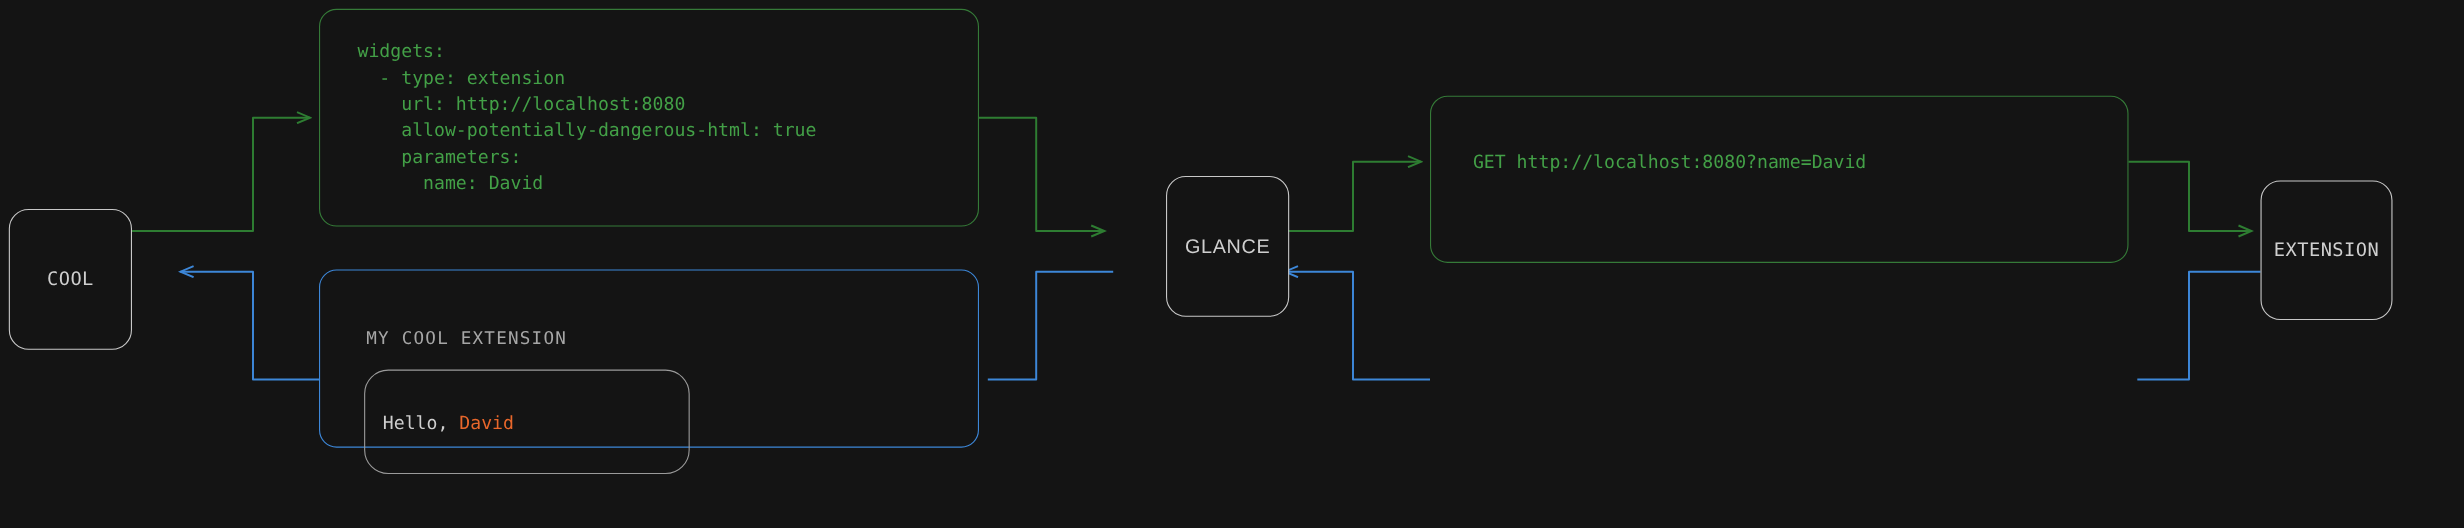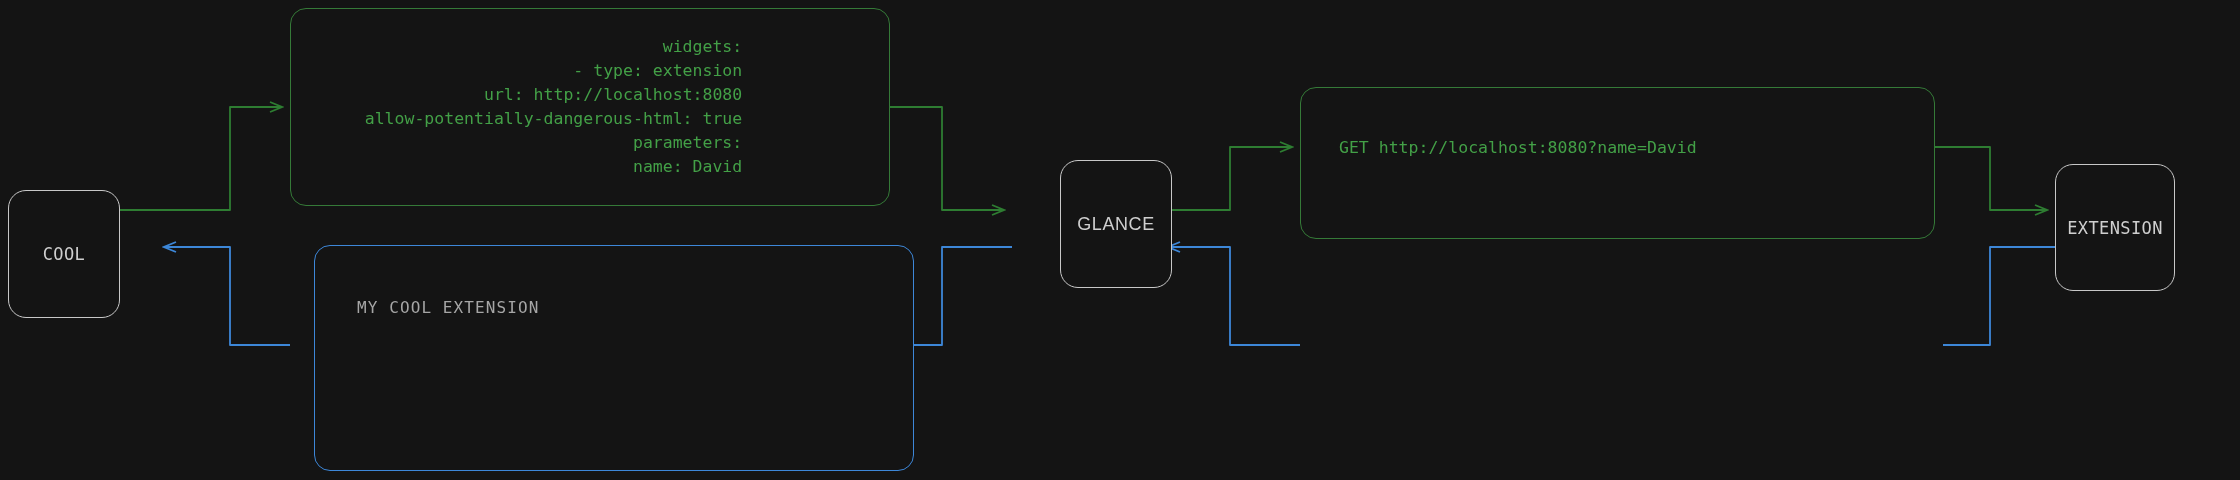--- a/index.html
+++ b/index.html
@@ -52,21 +52,20 @@
   #node-glance { left: 1060px; top: 160px; width: 112px; height: 128px; }
   #node-ext    { left: 2055px; top: 164px; width: 120px; height: 127px; }
 
   
   .panel {
     position: absolute;
     box-sizing: border-box;
     border-radius: 16px;
     background: #141414;
     z-index: 2;
-    text-align: right;
   }
   .panel.green { border: 1.6px solid #357a38; }
   .panel.blue  { border: 1.6px solid #3d87d8; }
 
   .code {
     margin: 0;
     padding: 0;
     font-family: "DejaVu Sans Mono", "Liberation Mono", monospace;
     font-size: 16.5px;
     line-height: 24px;
@@ -77,21 +76,21 @@
 
   #panel-yaml     { left: 290px;  top: 8px;   width: 600px; height: 198px; }
   #panel-yaml .code     { position: absolute; left: 34px; top: 26px; }
 
   #panel-get      { left: 1300px; top: 87px;  width: 635px; height: 152px; }
   #panel-get .code      { position: absolute; left: 38px; top: 48px; }
 
   #panel-response { left: 1300px; top: 246px; width: 635px; height: 203px; }
   #panel-response .code { position: absolute; left: 38px; top: 45px; }
 
-  #panel-widget   { left: 290px;  top: 245px; width: 600px; height: 226px; margin-left: 24px; }
+  #panel-widget   { left: 290px;  top: 245px; width: 600px; height: 162px; }
 
   
   #widget-title {
     position: absolute;
     left: 42px;
     top: 52px;
     color: #a6a6a6;
     font-family: "DejaVu Sans Mono", "Liberation Mono", monospace;
     font-size: 16px;
     letter-spacing: 1.1px;
@@ -174,15 +173,18 @@
       name: David</pre>
   </div>
 
   <div class="panel green" id="panel-get">
     <pre class="code green">GET http://localhost:8080?name=David</pre>
   </div>
 
 
   <div class="panel blue" id="panel-widget">
     <div id="widget-title">MY COOL EXTENSION</div>
+    <div id="widget-card">
+      <div id="widget-card-text"><span>Hello, </span><span id="widget-card-name">David</span></div>
+    </div>
   </div>
 
 </div>
 
 </body></html>

